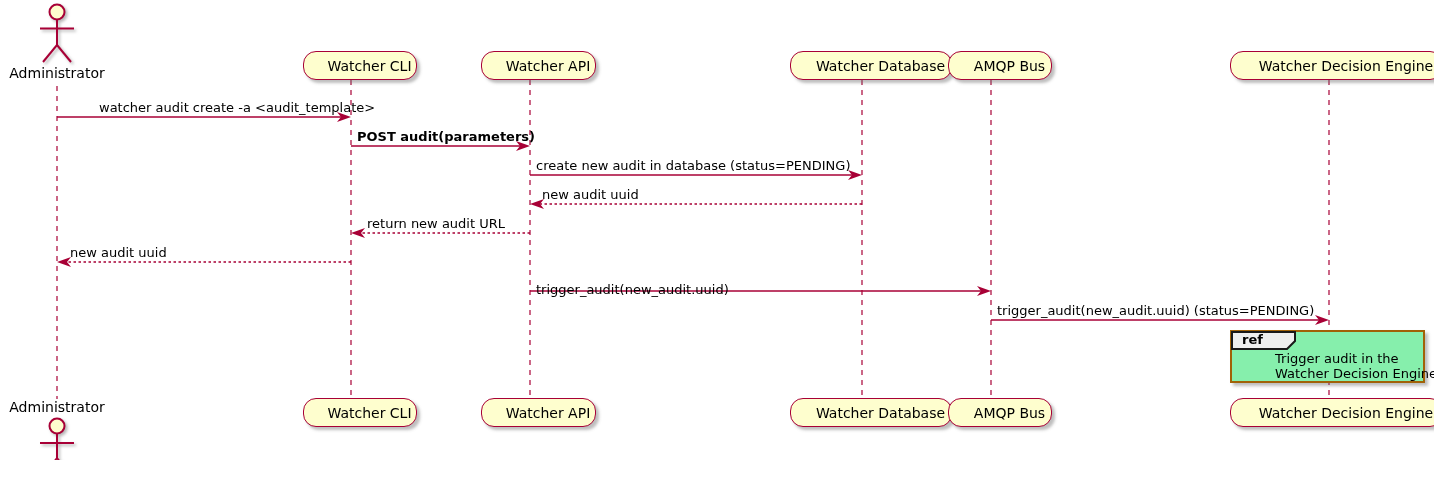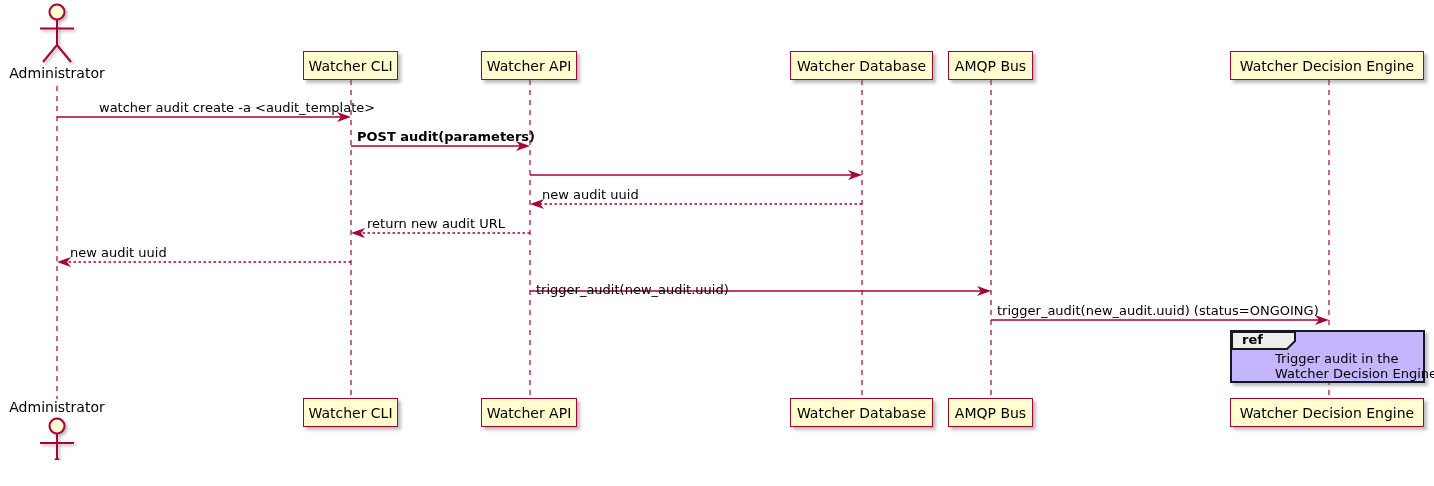--- a/index.html
+++ b/index.html
@@ -11,49 +11,50 @@
     font-family: "DejaVu Sans", "Liberation Sans", sans-serif;
     color: #000;
     overflow: hidden;
   }
   #wires { position: absolute; left: 0; top: 0; z-index: 0; }
   .pbox {
     position: absolute;
     height: 27px;
     background: #FEFECE;
     border: 1.6px solid #A80036;
-    border-radius: 0;
+    border-radius: 13px;
     display: flex;
     align-items: center;
     justify-content: center;
     font-size: 14px;
     white-space: nowrap;
     box-shadow: 3px 3px 3px rgba(110,110,110,0.45);
     z-index: 2;
+    padding-left: 19px;
   }
   .msg {
     position: absolute;
     font-size: 13px;
     white-space: nowrap;
     z-index: 1;
   }
   .actor-label {
     position: absolute;
     width: 110px;
     text-align: center;
     font-size: 14px;
     white-space: nowrap;
     z-index: 2;
   }
   #ref-box {
     position: absolute;
     left: 1230px; top: 330px;
     width: 191px; height: 49px;
-    background: #c4b5fd;
-    border: 2px solid #0f172a;
+    background: #86efac;
+    border: 2px solid #a16207;
     box-shadow: 3px 3px 3px rgba(110,110,110,0.45);
     z-index: 3;
   }
   #ref-header-svg { position: absolute; left: -1px; top: -1px; }
   #ref-keyword {
     position: absolute; left: 10px; top: 0px;
     font-size: 13px; font-weight: bold; z-index: 4;
   }
   .ref-line {
     position: absolute; left: 18px;
@@ -159,25 +160,26 @@
   </div>
   <div class="pbox" style="left:948px; top:398px; width:83px;">
     <span>AMQP Bus</span>
   </div>
   <div class="pbox" style="left:1230px; top:398px; width:192px;">
     <span>Watcher Decision Engine</span>
   </div>
 
   <div class="msg" style="left:63px;  top:100px;margin-left:36px;">watcher audit create -a &lt;audit_template&gt;</div>
   <div class="msg" style="left:357px; top:129px;font-weight:bold;">POST audit(parameters)</div>
+  <div class="msg" style="left:536px; top:158px;">create new audit in database (status=PENDING)</div>
   <div class="msg" style="left:542px; top:187px;">new audit uuid</div>
   <div class="msg" style="left:367px; top:216px;">return new audit URL</div>
   <div class="msg" style="left:70px;  top:245px;">new audit uuid</div>
   <div class="msg" style="left:536px; top:282px;">trigger_audit(new_audit.uuid)</div>
-  <div class="msg" style="left:997px; top:303px;">trigger_audit(new_audit.uuid) (status=ONGOING)</div>
+  <div class="msg" style="left:997px; top:303px;">trigger_audit(new_audit.uuid) (status=PENDING)</div>
 
   <div id="ref-box">
     <svg id="ref-header-svg" width="72" height="22">
       <path d="M1,1 L64,1 L64,10 L56,18 L1,18 Z" fill="#EEEEEE" stroke="#191919" stroke-width="2"></path>
     </svg>
     <span id="ref-keyword">ref</span>
     <div class="ref-line" style="top:19px;">Trigger audit in the</div>
     <div class="ref-line" style="top:34px;">Watcher Decision Engine</div>
   </div>
 

